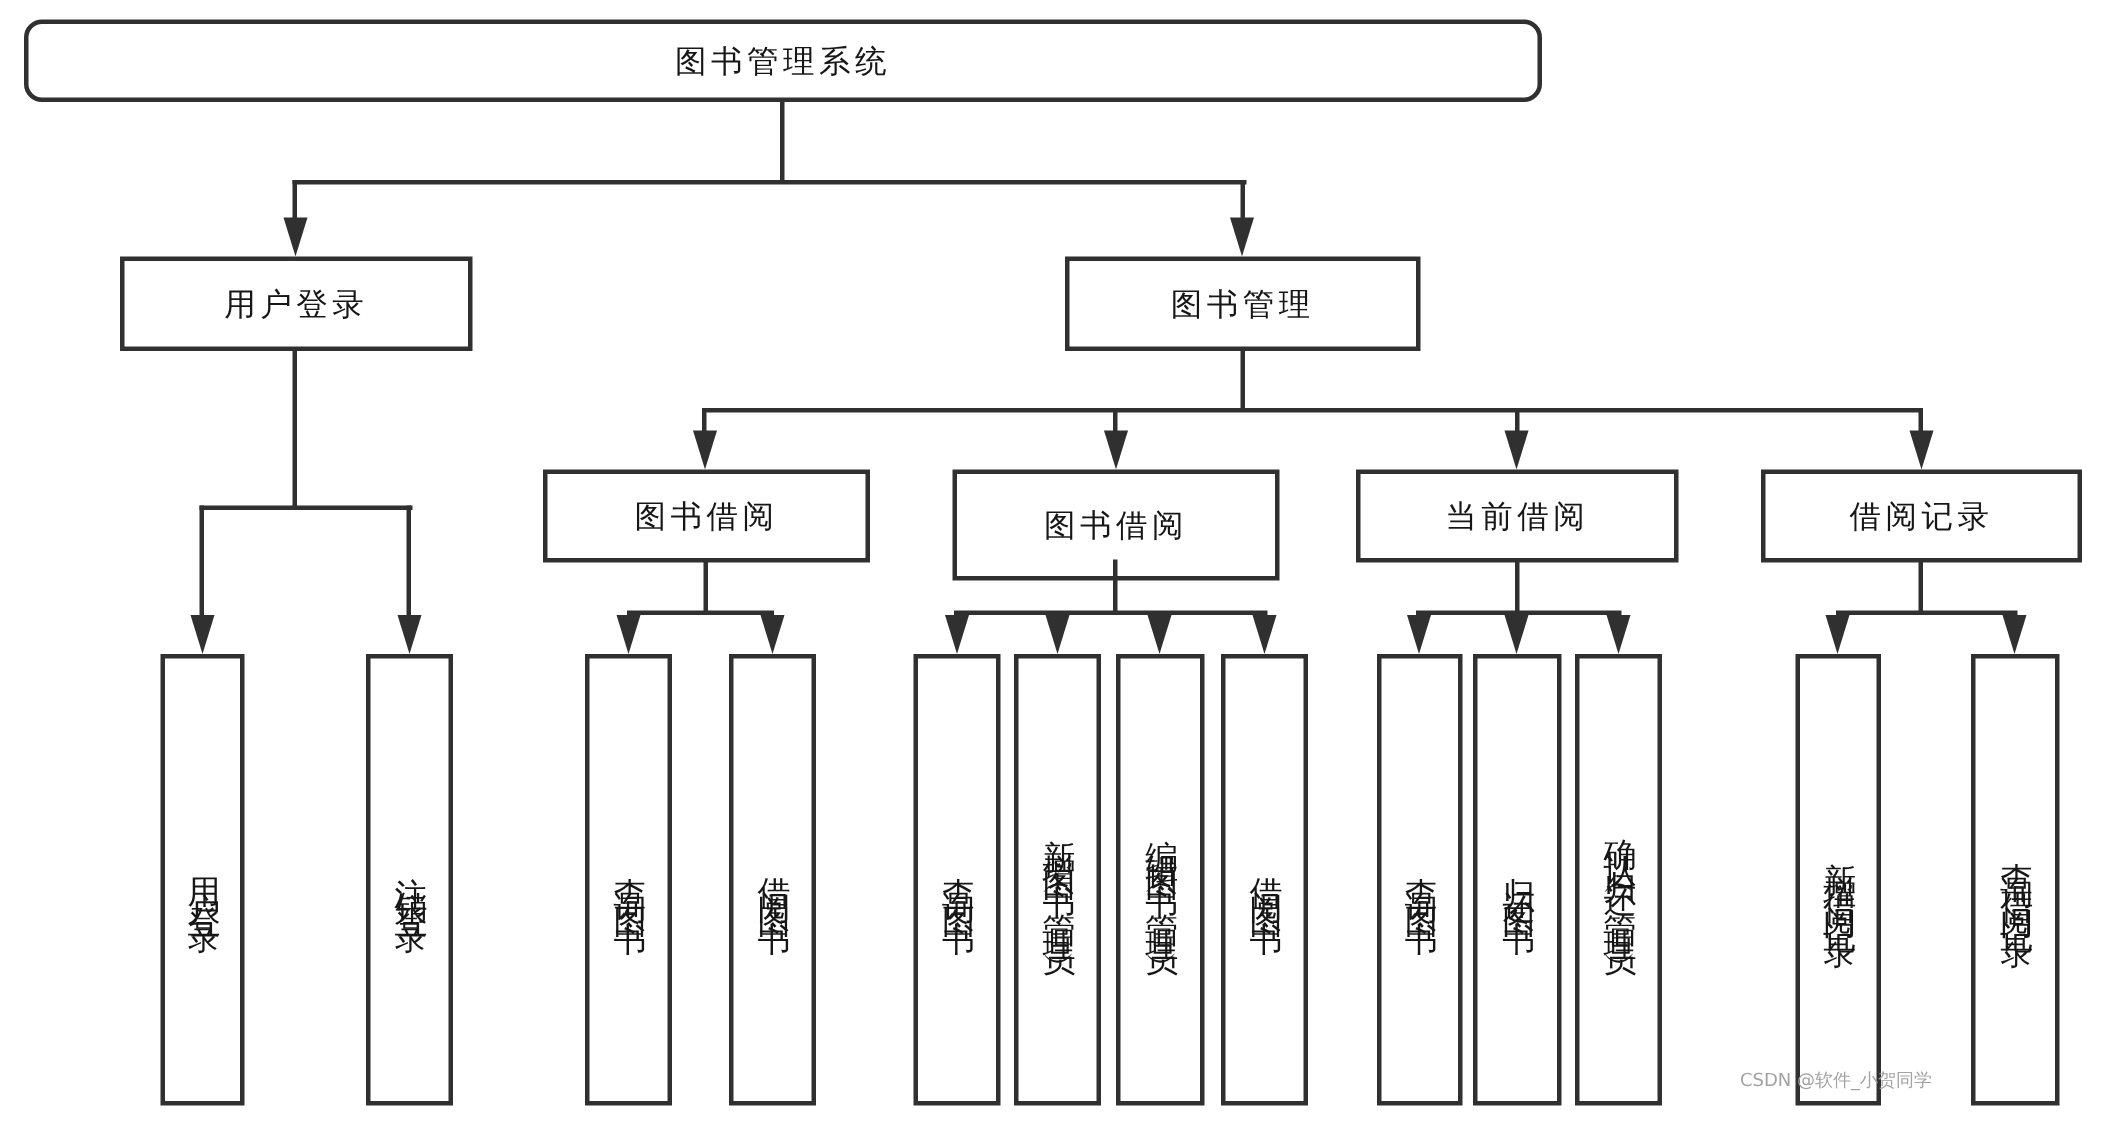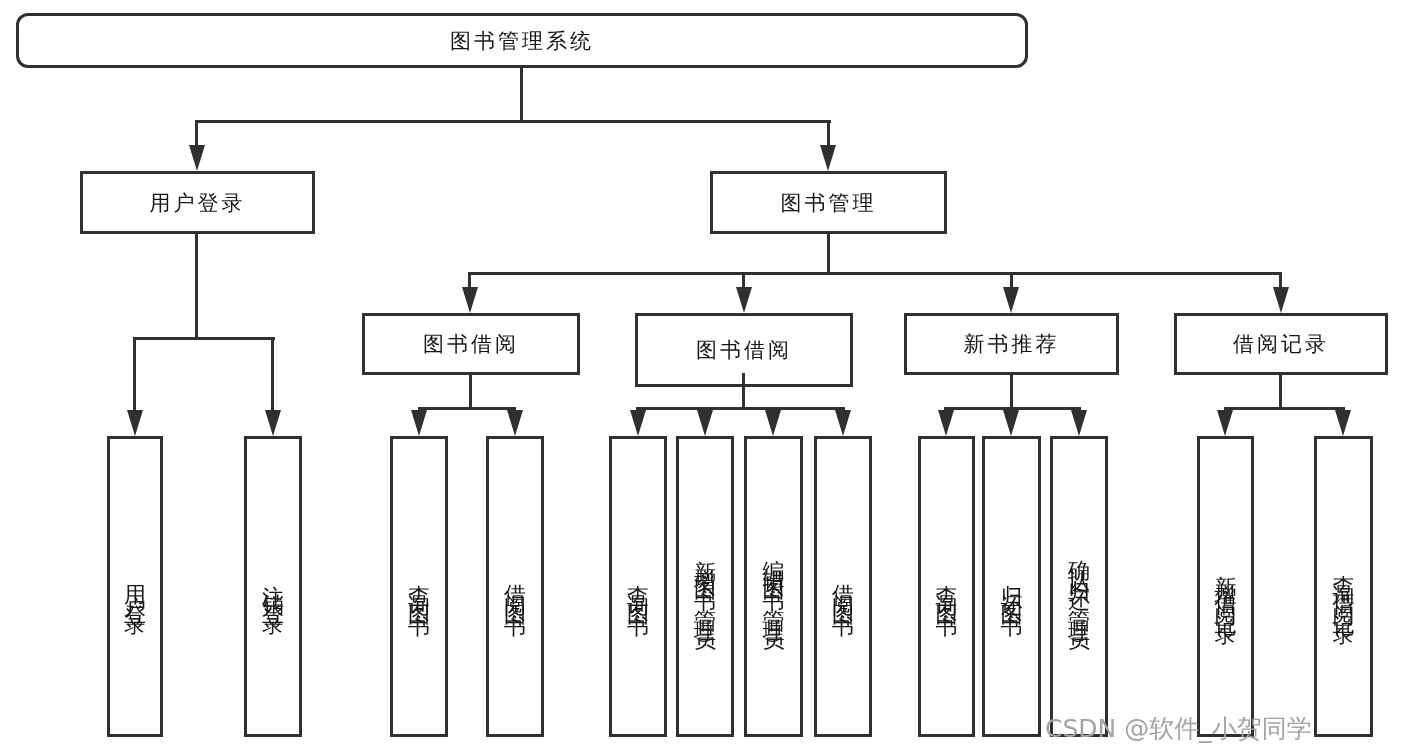--- a/index.html
+++ b/index.html
@@ -33,22 +33,22 @@
   .hline{position:absolute;height:3px;background:#303030;}
   .arrow{
     position:absolute;width:0;height:0;
     border-left:8px solid transparent;
     border-right:8px solid transparent;
     border-top:26px solid #303030;
   }
   .watermark{
     position:absolute;
     left:1045px;top:712px;width:358px;
-    text-align:left;
-    font-size:25px;
+    text-align:center;
+    font-size:12px;
     color:#a3a3a3;
     white-space:nowrap;
   }
 </style>
 </head>
 <body>
 
 <div class="canvas">
 
   <div class="box hbox" style="left:16px;top:13px;width:1012px;height:55px;border-radius:12px;">
@@ -87,21 +87,21 @@
   <div class="vline" style="left:1279px;top:272px;height:18px;"></div>
   <div class="arrow" style="left:1273px;top:287px;"></div>
 
   <div class="box hbox" style="left:362px;top:313px;width:218px;height:62px;">
     <span>图书借阅</span>
   </div>
   <div class="box hbox" style="left:635px;top:313px;width:218px;height:74px;">
     <span>图书借阅</span>
   </div>
   <div class="box hbox" style="left:904px;top:313px;width:215px;height:62px;">
-    <span>新书推荐</span>
+    <span>当前借阅</span>
   </div>
   <div class="box hbox" style="left:1174px;top:313px;width:214px;height:62px;align-items:center;">
     <span>借阅记录</span>
   </div>
 
   <div class="vline" style="left:469px;top:373px;height:36px;"></div>
   <div class="hline" style="left:418px;top:407px;width:98px;"></div>
   <div class="arrow" style="left:411px;top:410px;"></div>
   <div class="arrow" style="left:507px;top:410px;"></div>
 

